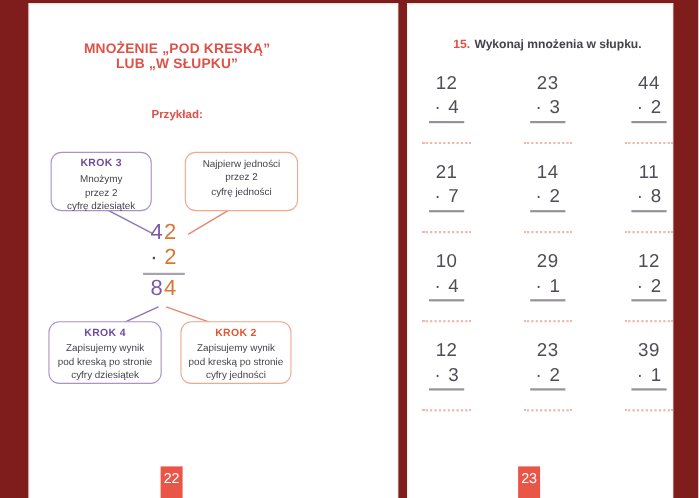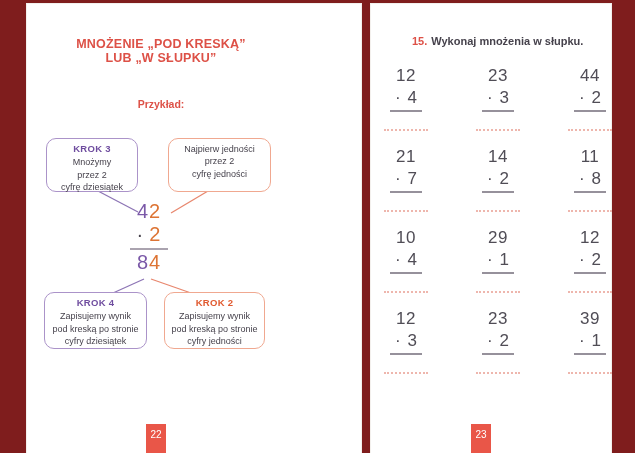--- a/index.html
+++ b/index.html
@@ -43,21 +43,21 @@
   .calc-row{line-height:20px;}
   .calc-mult{line-height:20px;margin-top:3px;}
   .calc-mult .cdot{color:var(--dark_text);margin-right:6px;letter-spacing:0;}
   .calc-rule{width:38px;height:2px;background:#aaa3af;margin:4px auto 2px auto;}
   .d-purple{color:var(--purple_digit);}
   .d-orange{color:var(--orange_digit);}
 
   .connector-svg{position:absolute;left:0;top:0;width:336px;height:450px;pointer-events:none;}
 
   .page-num-badge{position:absolute;top:420px;width:20px;height:30px;background:var(--page_box_red);
-    color:#fff;font-size:10px;text-align:center;line-height:22px;}
+    color:#fff;font-size:13px;text-align:center;line-height:22px;}
   .badge-left{left:119px;}
   .badge-right{left:100px;}
 
   
   .task{position:absolute;top:31px;left:41px;font-size:11px;font-weight:bold;white-space:nowrap;}
   .task .task-num{color:var(--coral_red);margin-right:4px;}
   .task .task-text{color:var(--dark_text);}
 
   .problems-grid{position:absolute;left:11px;top:62px;display:grid;
     grid-template-columns:48px 48px 48px;column-gap:44px;grid-auto-rows:81px;}

